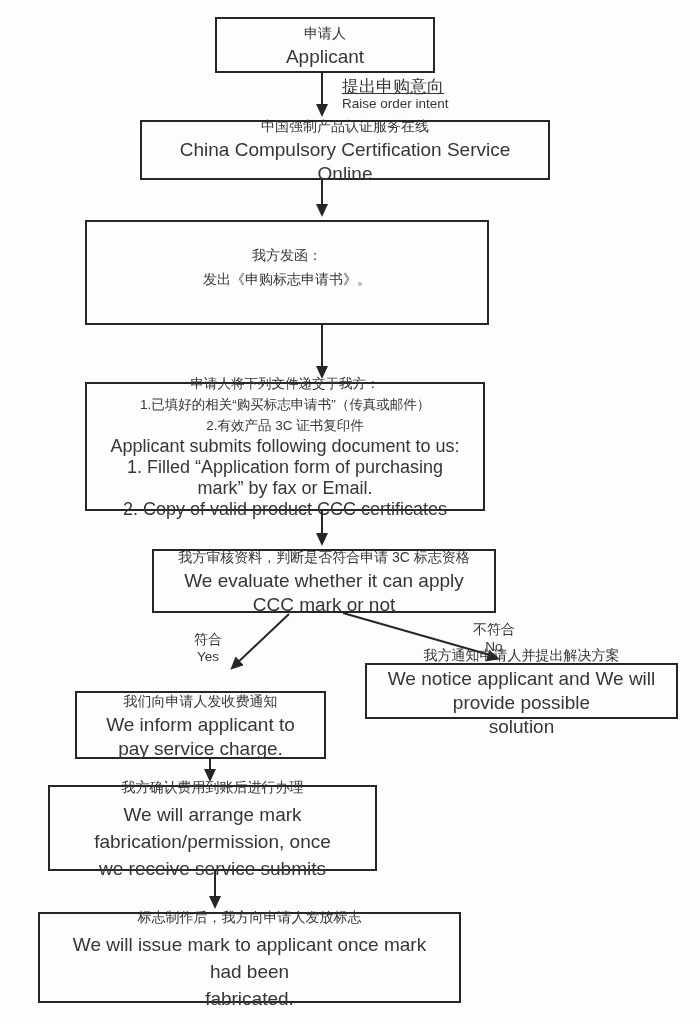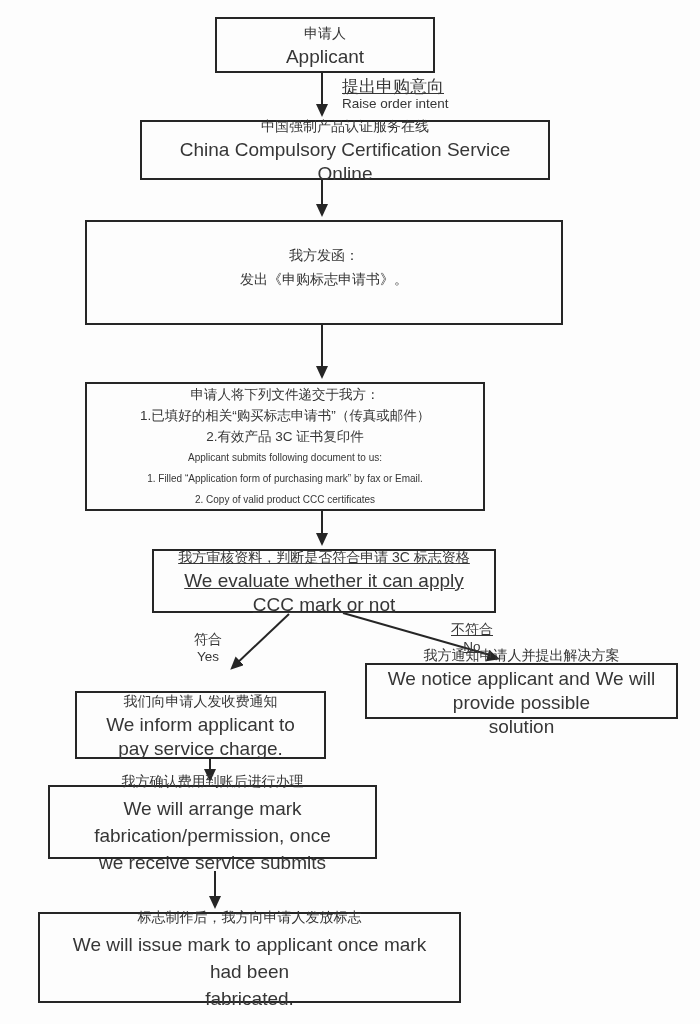--- a/index.html
+++ b/index.html
@@ -21,21 +21,21 @@
     flex-direction:column;
     justify-content:center;
     align-items:center;
     text-align:center;
     padding:2px 17px;
   }
   .ln { width:100%; }
   .zh { font-size:14px; line-height:24px; }
   .en { font-size:19px; line-height:24px; }
   .tight .zh { font-size:13.5px; line-height:21px; }
-  .tight .en { font-size:10px;   line-height:21px; }
+  .tight .en { font-size:18px;   line-height:21px; }
   .roomy .zh { line-height:27px; }
   .roomy .en { line-height:27px; }
   .gap { height:11px; }
   .edge-label {
     position:absolute;
     font-size:13.5px;
     line-height:17px;
     color:#363636;
   }
   .edge-label.center { text-align:center; }
@@ -81,62 +81,62 @@
   <div class="edge-label" style="left:342px; top:78px;">
     <div class="ln" style="font-size:17px;text-decoration:underline;">提出申购意向</div>
     <div class="ln">Raise order intent</div>
   </div>
 
   <div class="box" style="left:122px; top:120px; width:410px; height:60px;margin-left:18px;">
     <div class="ln zh">中国强制产品认证服务在线</div>
     <div class="ln en">China Compulsory Certification Service Online</div>
   </div>
 
-  <div class="box" style="left:85px; top:220px; width:478px; height:105px;">
+  <div class="box" style="left:85px; top:220px; width:404px; height:105px;">
     <div class="ln zh">我方发函：</div>
     <div class="ln zh">发出《申购标志申请书》。</div>
     <div class="gap"></div>
   </div>
 
   <div class="box tight" style="left:85px; top:382px; width:400px; height:129px;">
     <div class="ln zh">申请人将下列文件递交于我方：</div>
     <div class="ln zh">1.已填好的相关“购买标志申请书”（传真或邮件）</div>
     <div class="ln zh">2.有效产品 3C 证书复印件</div>
     <div class="ln en">Applicant submits following document to us:</div>
     <div class="ln en">1. Filled “Application form of purchasing mark” by fax or Email.</div>
     <div class="ln en">2. Copy of valid product CCC certificates</div>
   </div>
 
-  <div class="box" style="left:152px; top:549px; width:344px; height:64px;text-decoration:underline;">
+  <div class="box" style="left:152px; top:549px; width:344px; height:64px;">
     <div class="ln zh">我方审核资料，判断是否符合申请 3C 标志资格</div>
     <div class="ln en">We evaluate whether it can apply CCC mark or not</div>
   </div>
 
   <div class="edge-label center" style="left:176px; top:630px; width:64px; line-height:18px;">
     <div class="ln" style="font-size:14px;">符合</div>
     <div class="ln">Yes</div>
   </div>
 
-  <div class="edge-label center" style="left:437px; top:620px; width:70px; line-height:18px;text-decoration:underline;">
+  <div class="edge-label center" style="left:459px; top:620px; width:70px; line-height:18px;">
     <div class="ln" style="font-size:14px;">不符合</div>
     <div class="ln">No</div>
   </div>
 
   <div class="box" style="left:75px; top:675px; width:251px; height:68px;margin-top:16px;">
     <div class="ln zh">我们向申请人发收费通知</div>
     <div class="ln en">We inform applicant to pay service charge.</div>
   </div>
 
   <div class="box" style="left:365px; top:663px; width:313px; height:56px;">
     <div class="ln zh">我方通知申请人并提出解决方案</div>
     <div class="ln en">We notice applicant and We will provide possible</div>
     <div class="ln en">solution</div>
   </div>
 
-  <div class="box roomy" style="left:48px; top:785px; width:329px; height:74px;">
+  <div class="box roomy" style="left:48px; top:785px; width:329px; height:86px;">
     <div class="ln zh">我方确认费用到账后进行办理</div>
     <div class="ln en">We will arrange mark fabrication/permission, once</div>
     <div class="ln en">we receive service submits</div>
   </div>
 
   <div class="box roomy" style="left:38px; top:912px; width:423px; height:91px;">
     <div class="ln zh">标志制作后，我方向申请人发放标志</div>
     <div class="ln en">We will issue mark to applicant once mark had been</div>
     <div class="ln en">fabricated.</div>
   </div>

